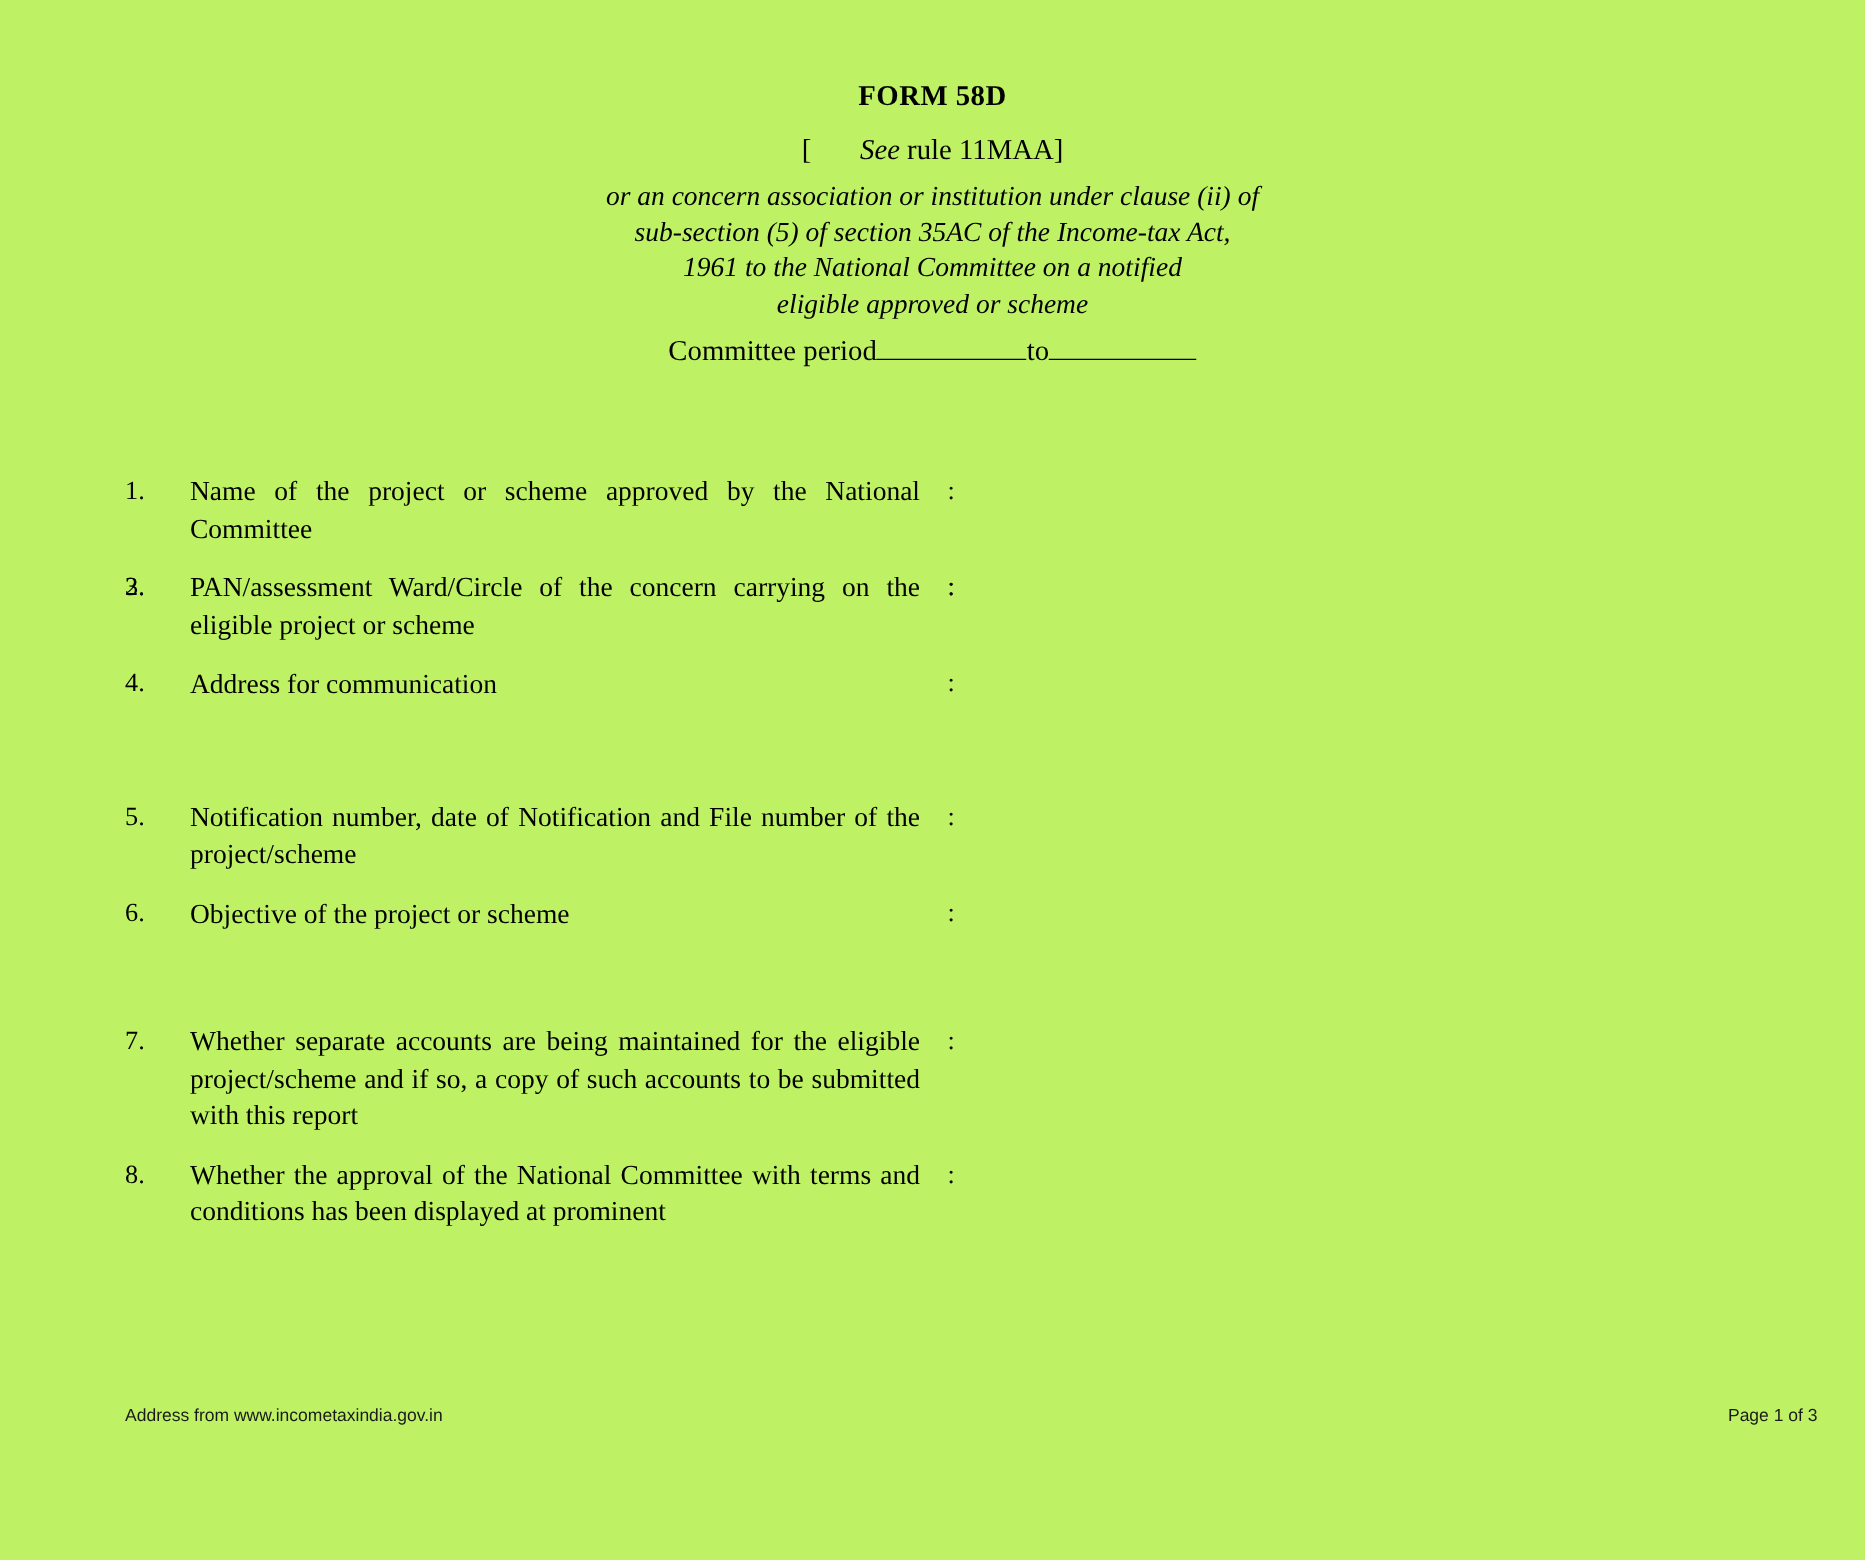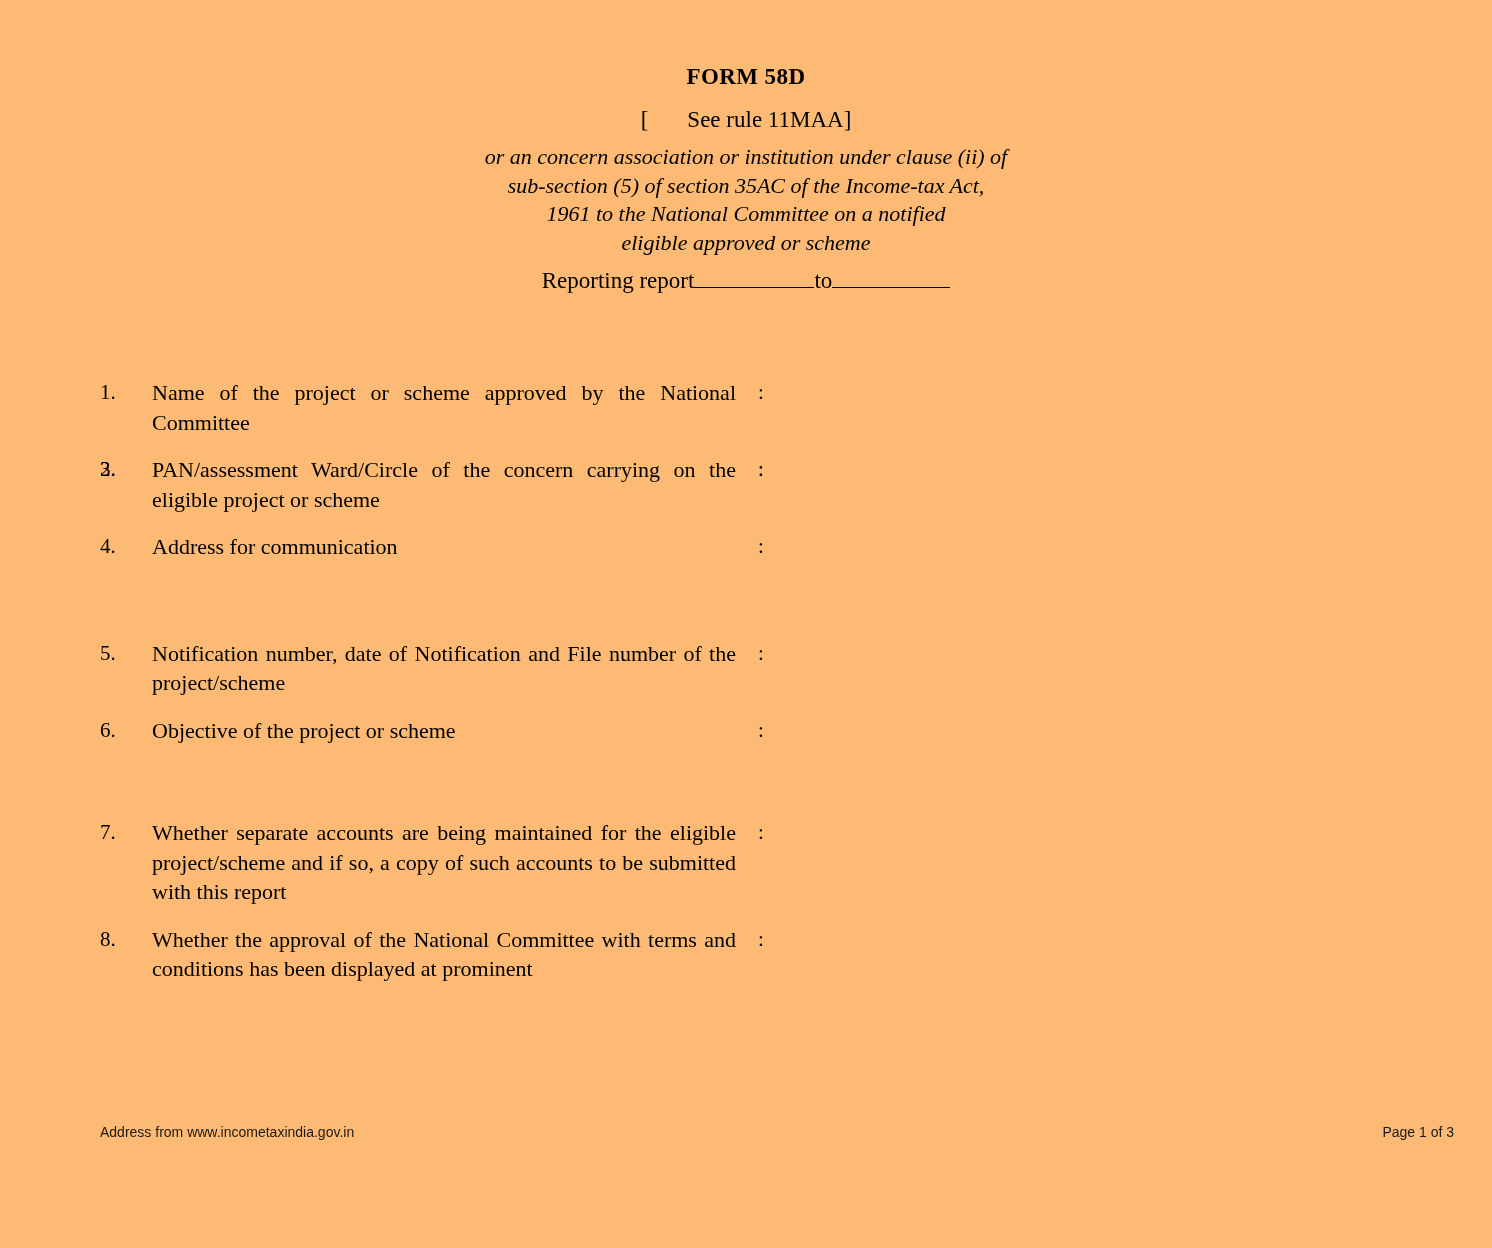--- a/index.html
+++ b/index.html
@@ -12,21 +12,21 @@
     height: 1248px;
     position: relative;
     font-family: "Liberation Serif", "DejaVu Serif", serif;
     color: #000000;
     overflow: hidden;
   }
 
   .page {
     position: absolute;
     inset: 0;
-    background: #fdba74;
+    background: #bef264;
   }
 
   
   .header {
     position: absolute;
     top: 62px;
     left: 0;
     width: 1492px;
     text-align: center;
   }
@@ -38,20 +38,21 @@
     line-height: 30px;
     margin: 0;
   }
 
   .rule-line {
     font-size: 23px;
     line-height: 30px;
     margin-top: 13px;
   }
   .rule-line .ital {
+    font-style: italic;
     margin-left: 39px;
   }
 
   .subtitle {
     margin-top: 8px;
     font-size: 22px;
     font-style: italic;
     line-height: 28.5px;
   }
   .subtitle div { white-space: nowrap; }
@@ -154,21 +155,21 @@
     </div>
 
     <div class="subtitle">
       <div>or an concern association or institution under clause (ii) of</div>
       <div>sub-section (5) of section 35AC of the Income-tax Act,</div>
       <div>1961 to the National Committee on a notified</div>
       <div>eligible approved or scheme</div>
     </div>
 
     <div class="reporting">
-      <span>Reporting report</span><span class="blank-rule blank-a"></span><span>to</span><span class="blank-rule blank-b"></span>
+      <span>Committee period</span><span class="blank-rule blank-a"></span><span>to</span><span class="blank-rule blank-b"></span>
     </div>
 
   </div>
 
   <div class="items">
 
     <div class="item">
       <div class="item-num">1.</div>
       <div class="item-text">Name of the project or scheme approved by the National Committee</div>
       <div class="item-colon">:</div>

